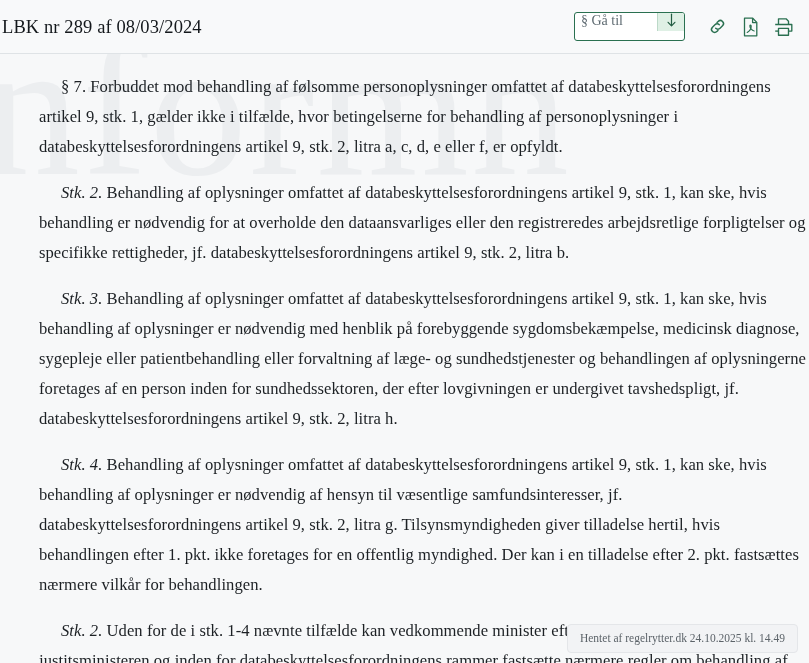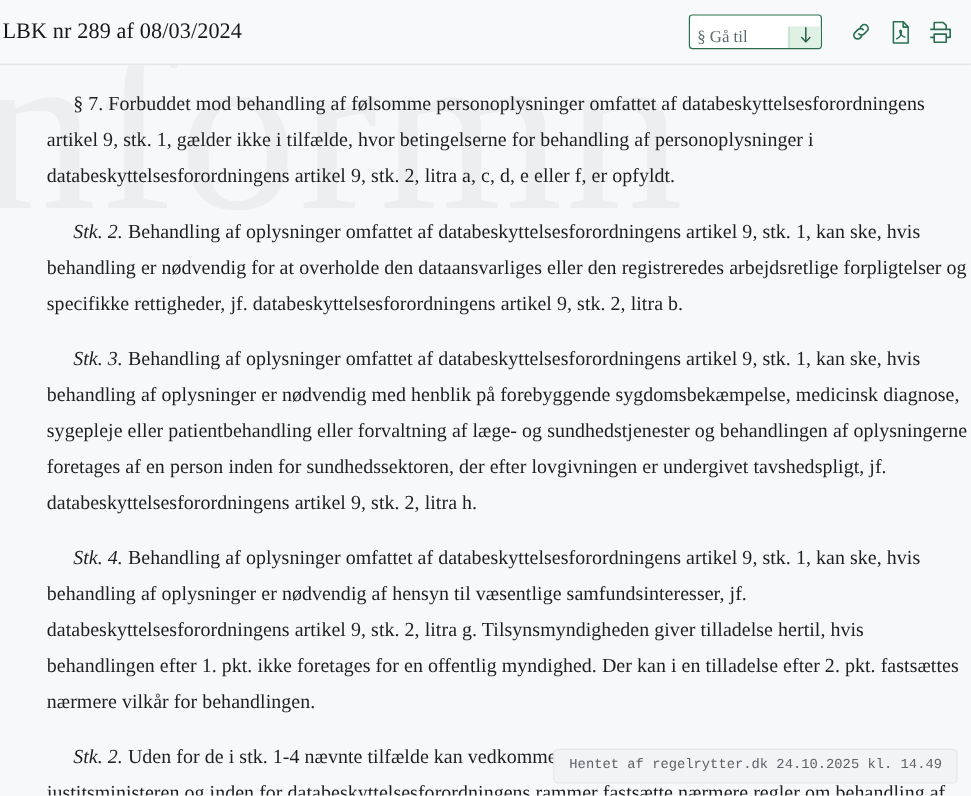--- a/index.html
+++ b/index.html
@@ -67,21 +67,21 @@
   }
   #header-tools {
     display: flex;
     align-items: center;
     gap: 0;
   }
 
   
   #goto-wrap {
     display: flex;
-    align-items: flex-end;
+    align-items: flex-start;
     height: 27px;
     border: 1px solid #2a7050;
     border-radius: 3px;
     background: #ffffff;
     overflow: hidden;
     margin-right: 14px;
   }
   #goto-input {
     border: 0;
     outline: none;
@@ -151,21 +151,21 @@
 
   
   #footer-badge {
     position: absolute;
     right: 11px;
     bottom: 10px;
     background: #f2f3f5;
     border: 1px solid #e4e6e9;
     border-radius: 4px;
     padding: 6px 12px 7px 12px;
-    font-family: Liberation Mono, monospace;
+    font-family: Liberation Serif, serif;
     font-size: 11.5px;
     line-height: 14px;
     color: #5c6369;
     white-space: nowrap;
     z-index: 6;
   }
 </style>
 </head>
 <body>
 

